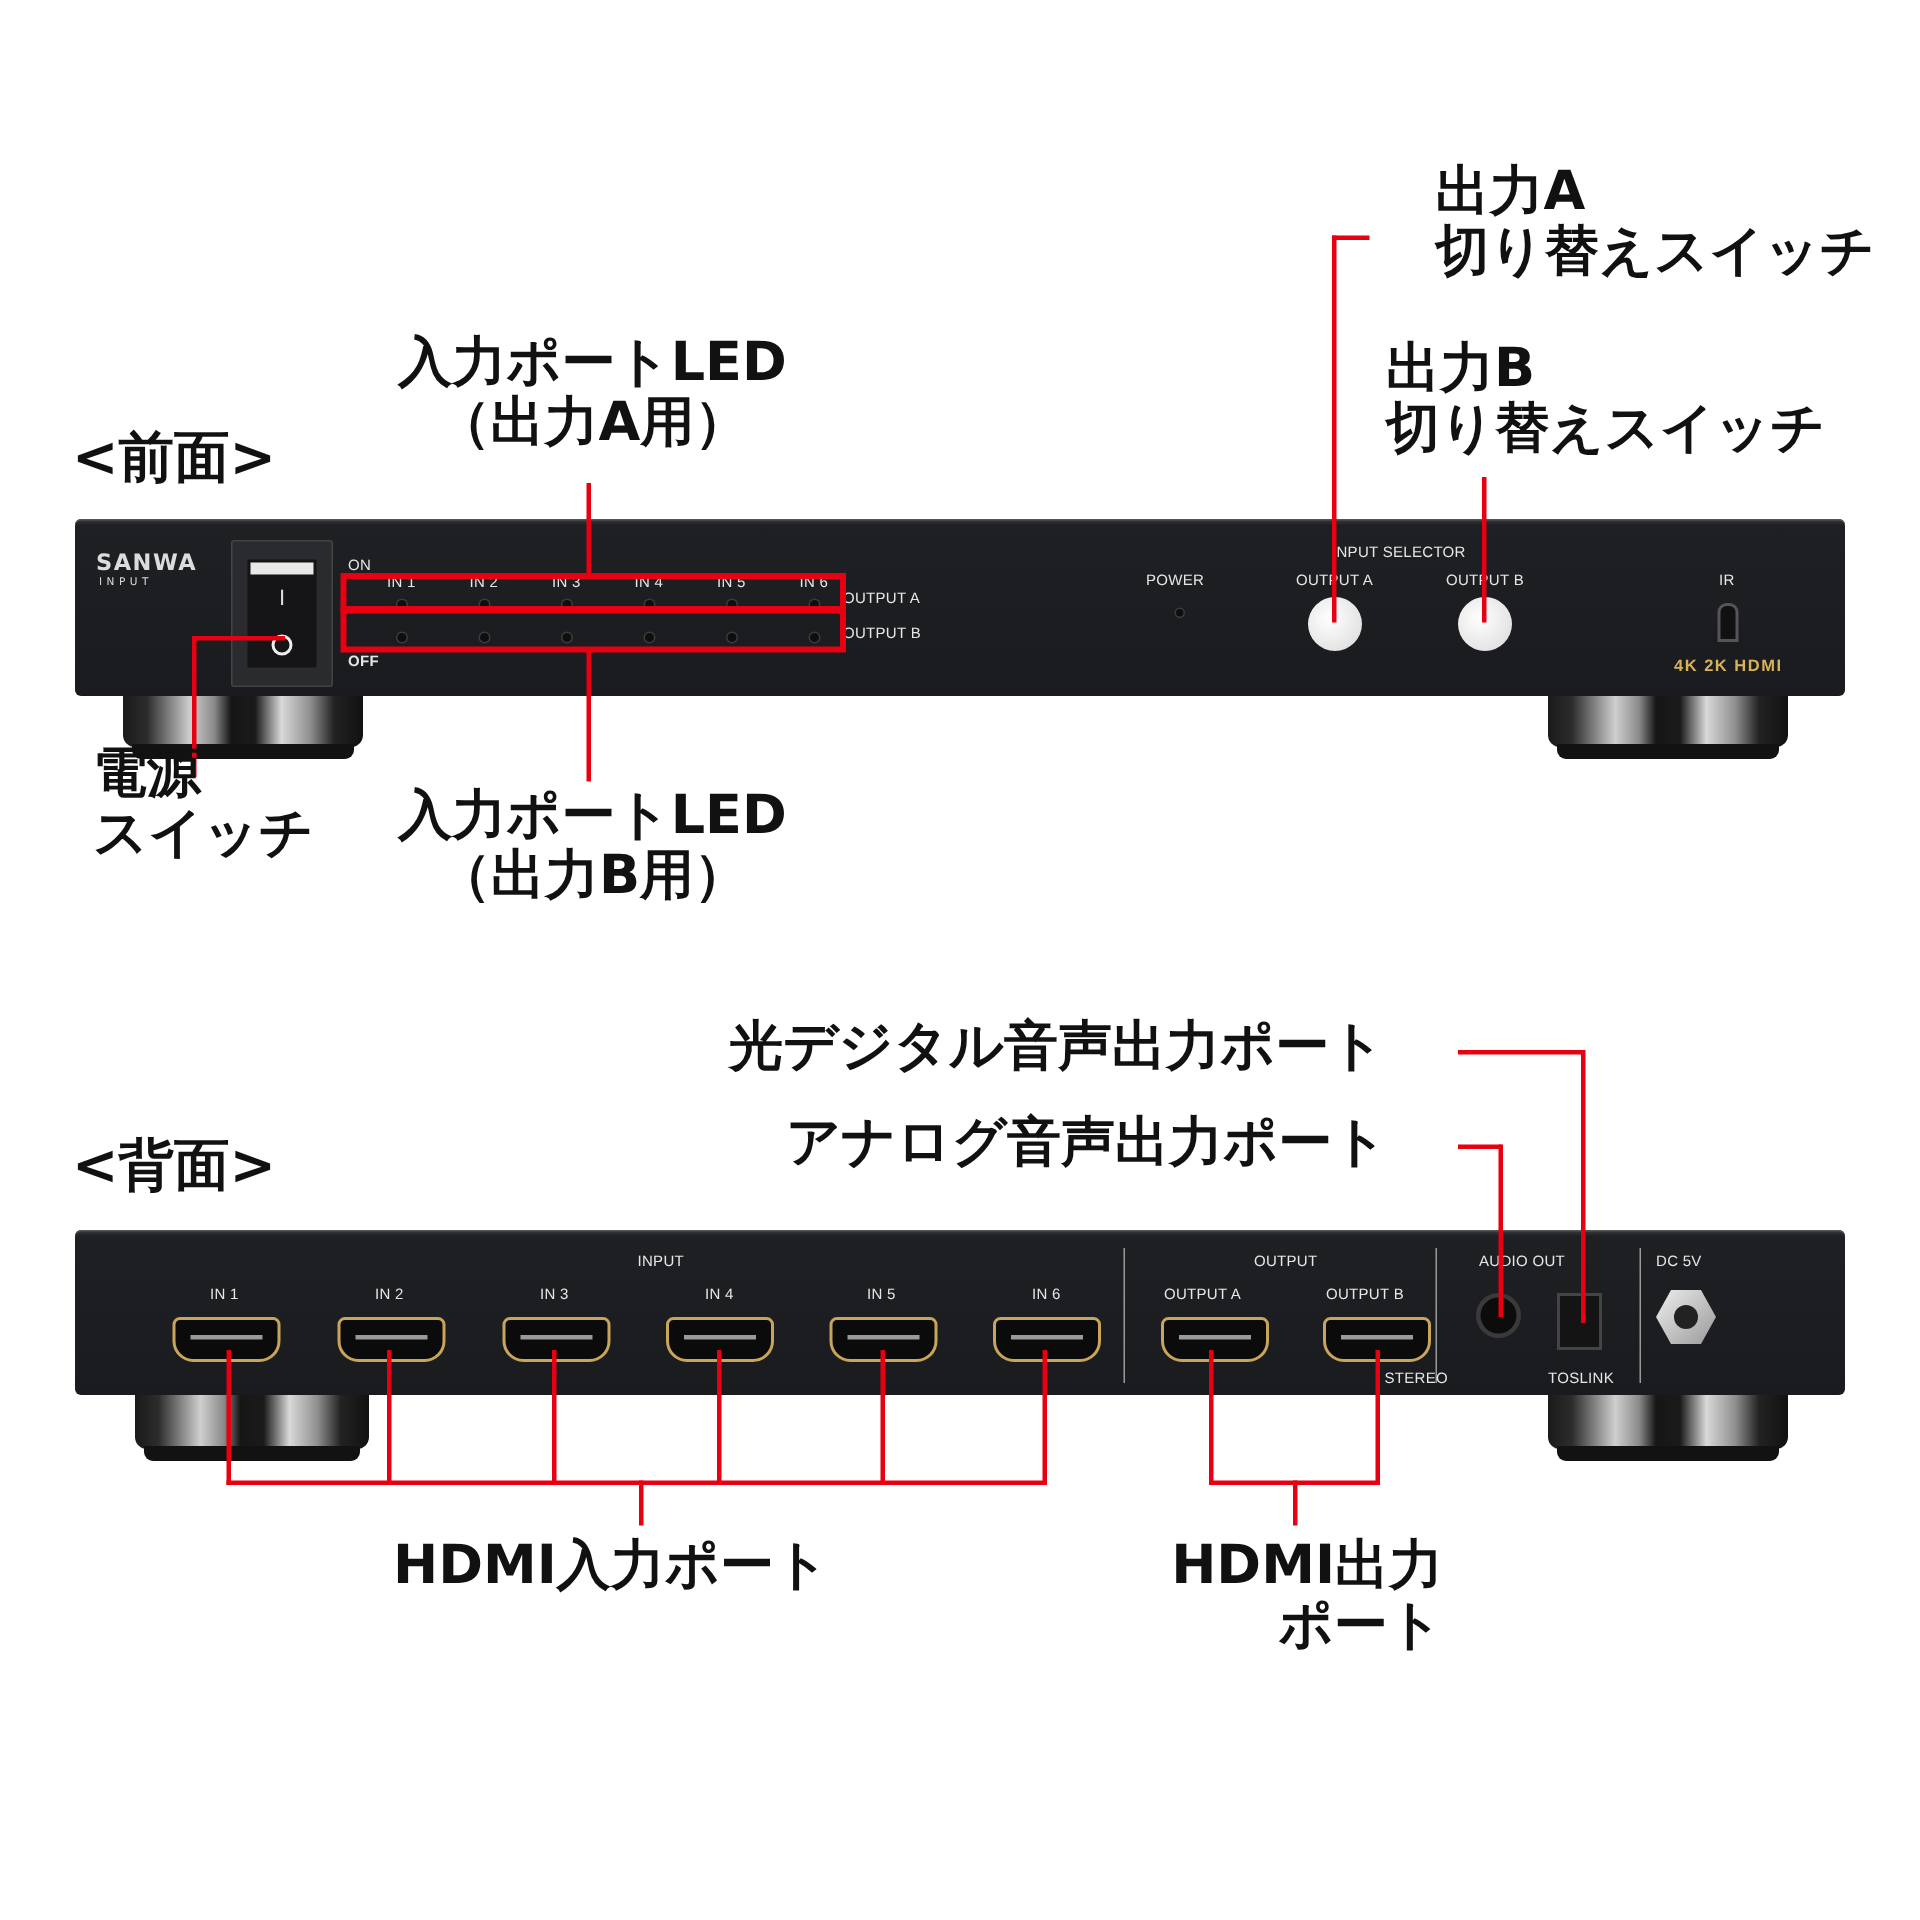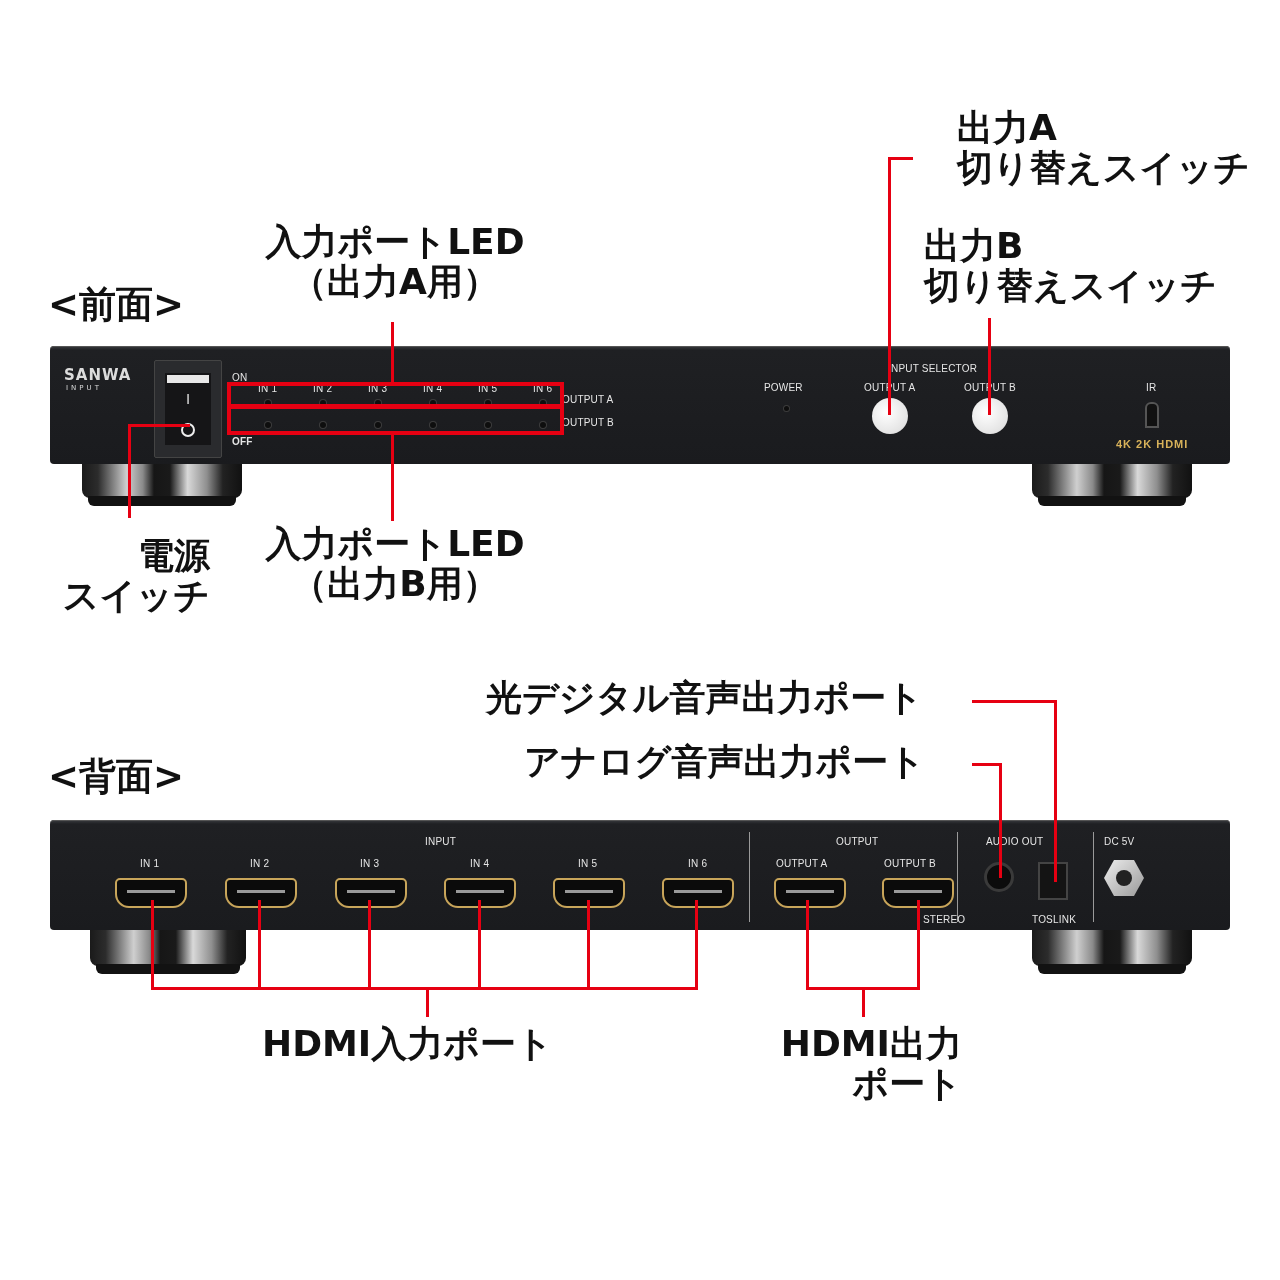--- a/index.html
+++ b/index.html
@@ -113,21 +113,21 @@
 <div class="red" style="left:391px; top:433px; width:3px; height:88px;"></div>
 
 <div class="red" style="left:128px; top:424px; width:62px; height:3px;"></div>
 <div class="red" style="left:128px; top:424px; width:3px; height:94px;"></div>
 
 <div class="red" style="left:888px; top:157px; width:25px; height:3px;"></div>
 <div class="red" style="left:888px; top:157px; width:3px; height:258px;"></div>
 
 <div class="red" style="left:988px; top:318px; width:3px; height:97px;"></div>
 
-<div class="abs label big" style="left:62px; top:536px; text-align:right; width:148px;">
+<div class="abs label big" style="left:62px; top:496px; text-align:left; width:148px;">
   <div>電源</div>
   <div>スイッチ</div>
 </div>
 <div class="abs label big" style="left:250px; top:524px; text-align:center; width:290px;">
   <div>入力ポートLED</div>
   <div>（出力B用）</div>
 </div>
 
 <div class="abs section" style="left:48px; top:752px;">&lt;背面&gt;</div>
 

